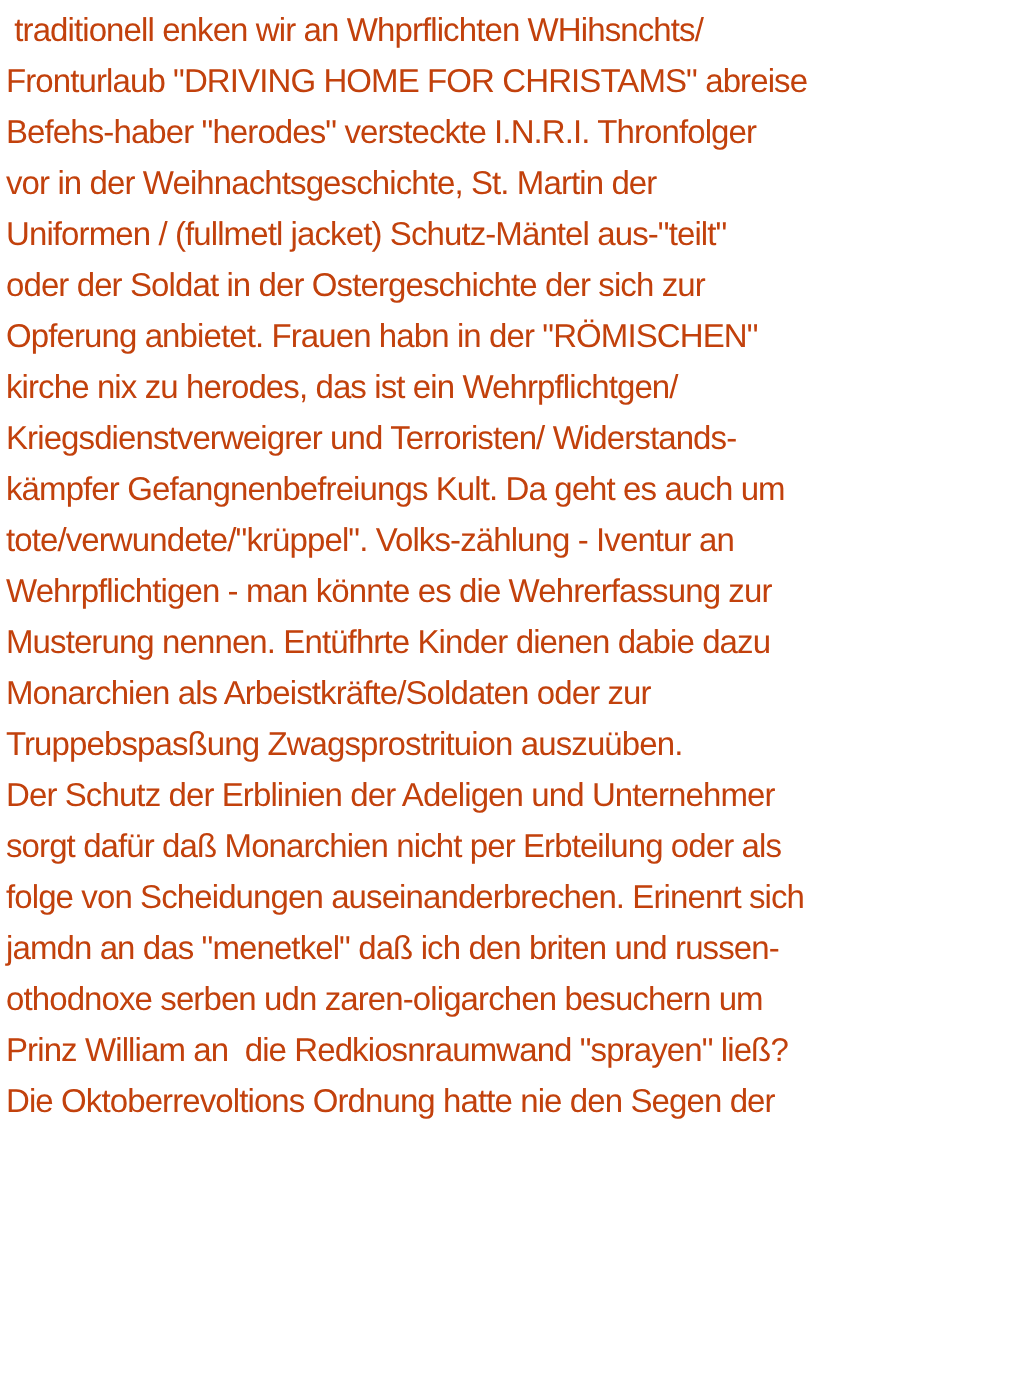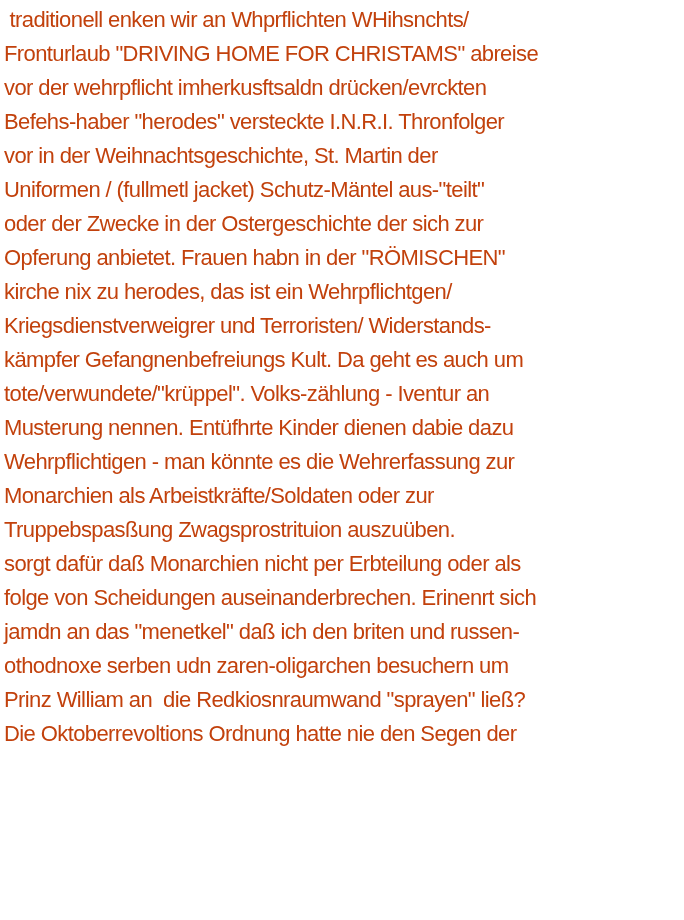--- a/index.html
+++ b/index.html
@@ -27,34 +27,34 @@
     height: 34px;
   }
 </style>
 </head>
 <body>
 
 <div class="page">
   <div class="doc">
     <div class="line"> traditionell enken wir an Whprflichten WHihsnchts/</div>
     <div class="line">Fronturlaub "DRIVING HOME FOR CHRISTAMS" abreise</div>
-    <div class="line">vor der wehrpflicht imherkusftsaldn drücken/evrckten</div>
     <div class="line">Befehs-haber "herodes" versteckte I.N.R.I. Thronfolger</div>
     <div class="line">vor in der Weihnachtsgeschichte, St. Martin der</div>
     <div class="line">Uniformen / (fullmetl jacket) Schutz-Mäntel aus-"teilt"</div>
-    <div class="line">oder der Zwecke in der Ostergeschichte der sich zur</div>
+    <div class="line">oder der Soldat in der Ostergeschichte der sich zur</div>
     <div class="line">Opferung anbietet. Frauen habn in der "RÖMISCHEN"</div>
     <div class="line">kirche nix zu herodes, das ist ein Wehrpflichtgen/</div>
     <div class="line">Kriegsdienstverweigrer und Terroristen/ Widerstands-</div>
     <div class="line">kämpfer Gefangnenbefreiungs Kult. Da geht es auch um</div>
     <div class="line">tote/verwundete/"krüppel". Volks-zählung - Iventur an</div>
+    <div class="line">Wehrpflichtigen - man könnte es die Wehrerfassung zur</div>
     <div class="line">Musterung nennen. Entüfhrte Kinder dienen dabie dazu</div>
-    <div class="line">Wehrpflichtigen - man könnte es die Wehrerfassung zur</div>
     <div class="line">Monarchien als Arbeistkräfte/Soldaten oder zur</div>
     <div class="line">Truppebspasßung Zwagsprostrituion auszuüben.</div>
+    <div class="line">Der Schutz der Erblinien der Adeligen und Unternehmer</div>
     <div class="line">sorgt dafür daß Monarchien nicht per Erbteilung oder als</div>
     <div class="line">folge von Scheidungen auseinanderbrechen. Erinenrt sich</div>
     <div class="line">jamdn an das "menetkel" daß ich den briten und russen-</div>
     <div class="line">othodnoxe serben udn zaren-oligarchen besuchern um</div>
     <div class="line">Prinz William an  die Redkiosnraumwand "sprayen" ließ?</div>
     <div class="line">Die Oktoberrevoltions Ordnung hatte nie den Segen der</div>
   </div>
 </div>
 
 </body></html>

